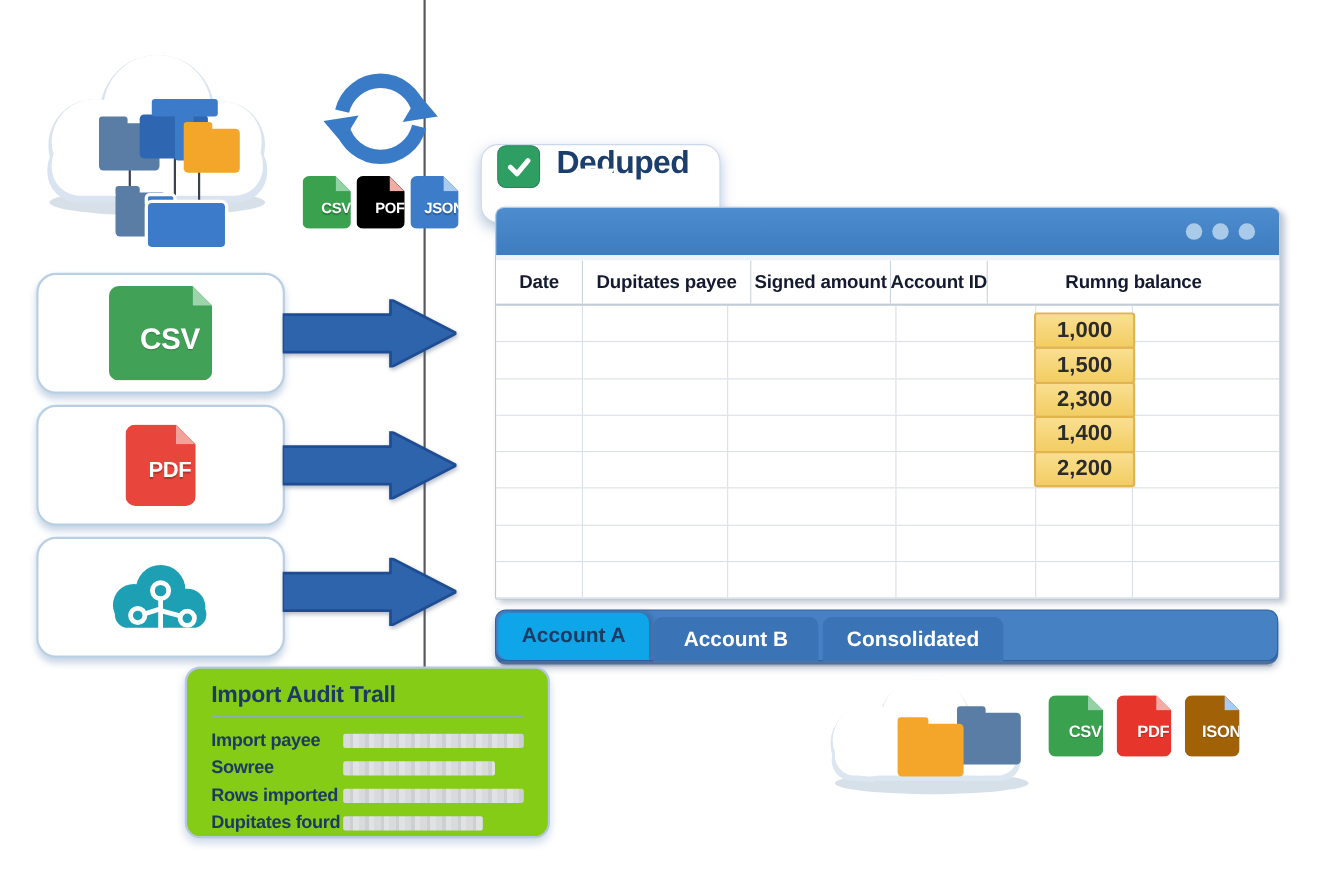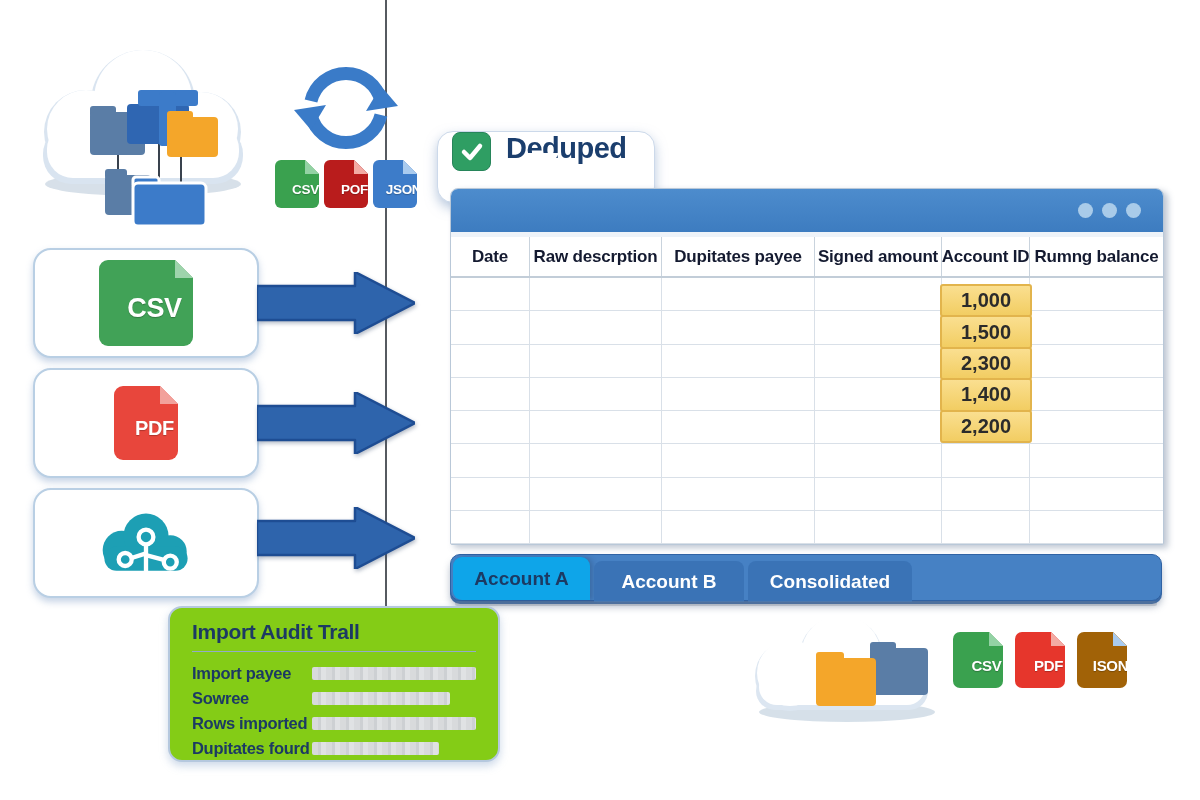--- a/index.html
+++ b/index.html
@@ -182,21 +182,21 @@
     </g>
     <polygon points="87,30 104,50 72,55" fill="#3a7bc8"></polygon>
     <polygon points="17,74 0,54 32,49" fill="#3a7bc8"></polygon>
   </svg>
 
   <div class="abs badges-top">
       <div class="fbadge cut14" style="background: rgb(58, 161, 79);">
         <div class="fold" style="background: rgb(147, 210, 164);"></div>
         <span class="flabel">CSV</span>
       </div>
-      <div class="fbadge cut14" style="background: #b91c1c;">
+      <div class="fbadge cut14" style="background: #000000;">
         <div class="fold" style="background: rgb(243, 171, 164);"></div>
         <span class="flabel">POF</span>
       </div>
       <div class="fbadge cut14" style="background: rgb(61, 124, 201);">
         <div class="fold" style="background: rgb(169, 203, 239);"></div>
         <span class="flabel">JSON</span>
       </div>
     </div>
 
   <div class="abs bubble">
@@ -212,21 +212,20 @@
   <div class="abs window">
     <div class="titlebar">
       <div class="dots">
         <div class="dot"></div>
         <div class="dot"></div>
         <div class="dot"></div>
       </div>
     </div>
     <div class="thead">
         <div class="hcell c0">Date</div>
-        <div class="hcell c1">Raw descrption</div>
         <div class="hcell c2">Dupitates payee</div>
         <div class="hcell c3">Signed amount</div>
         <div class="hcell c4">Account ID</div>
         <div class="hcell c5">Rumng balance</div>
       </div>
     <div class="tbody">
         <div class="brow">
           <div class="bcell c0"></div>
           <div class="bcell c1"></div>
           <div class="bcell c2"></div>

